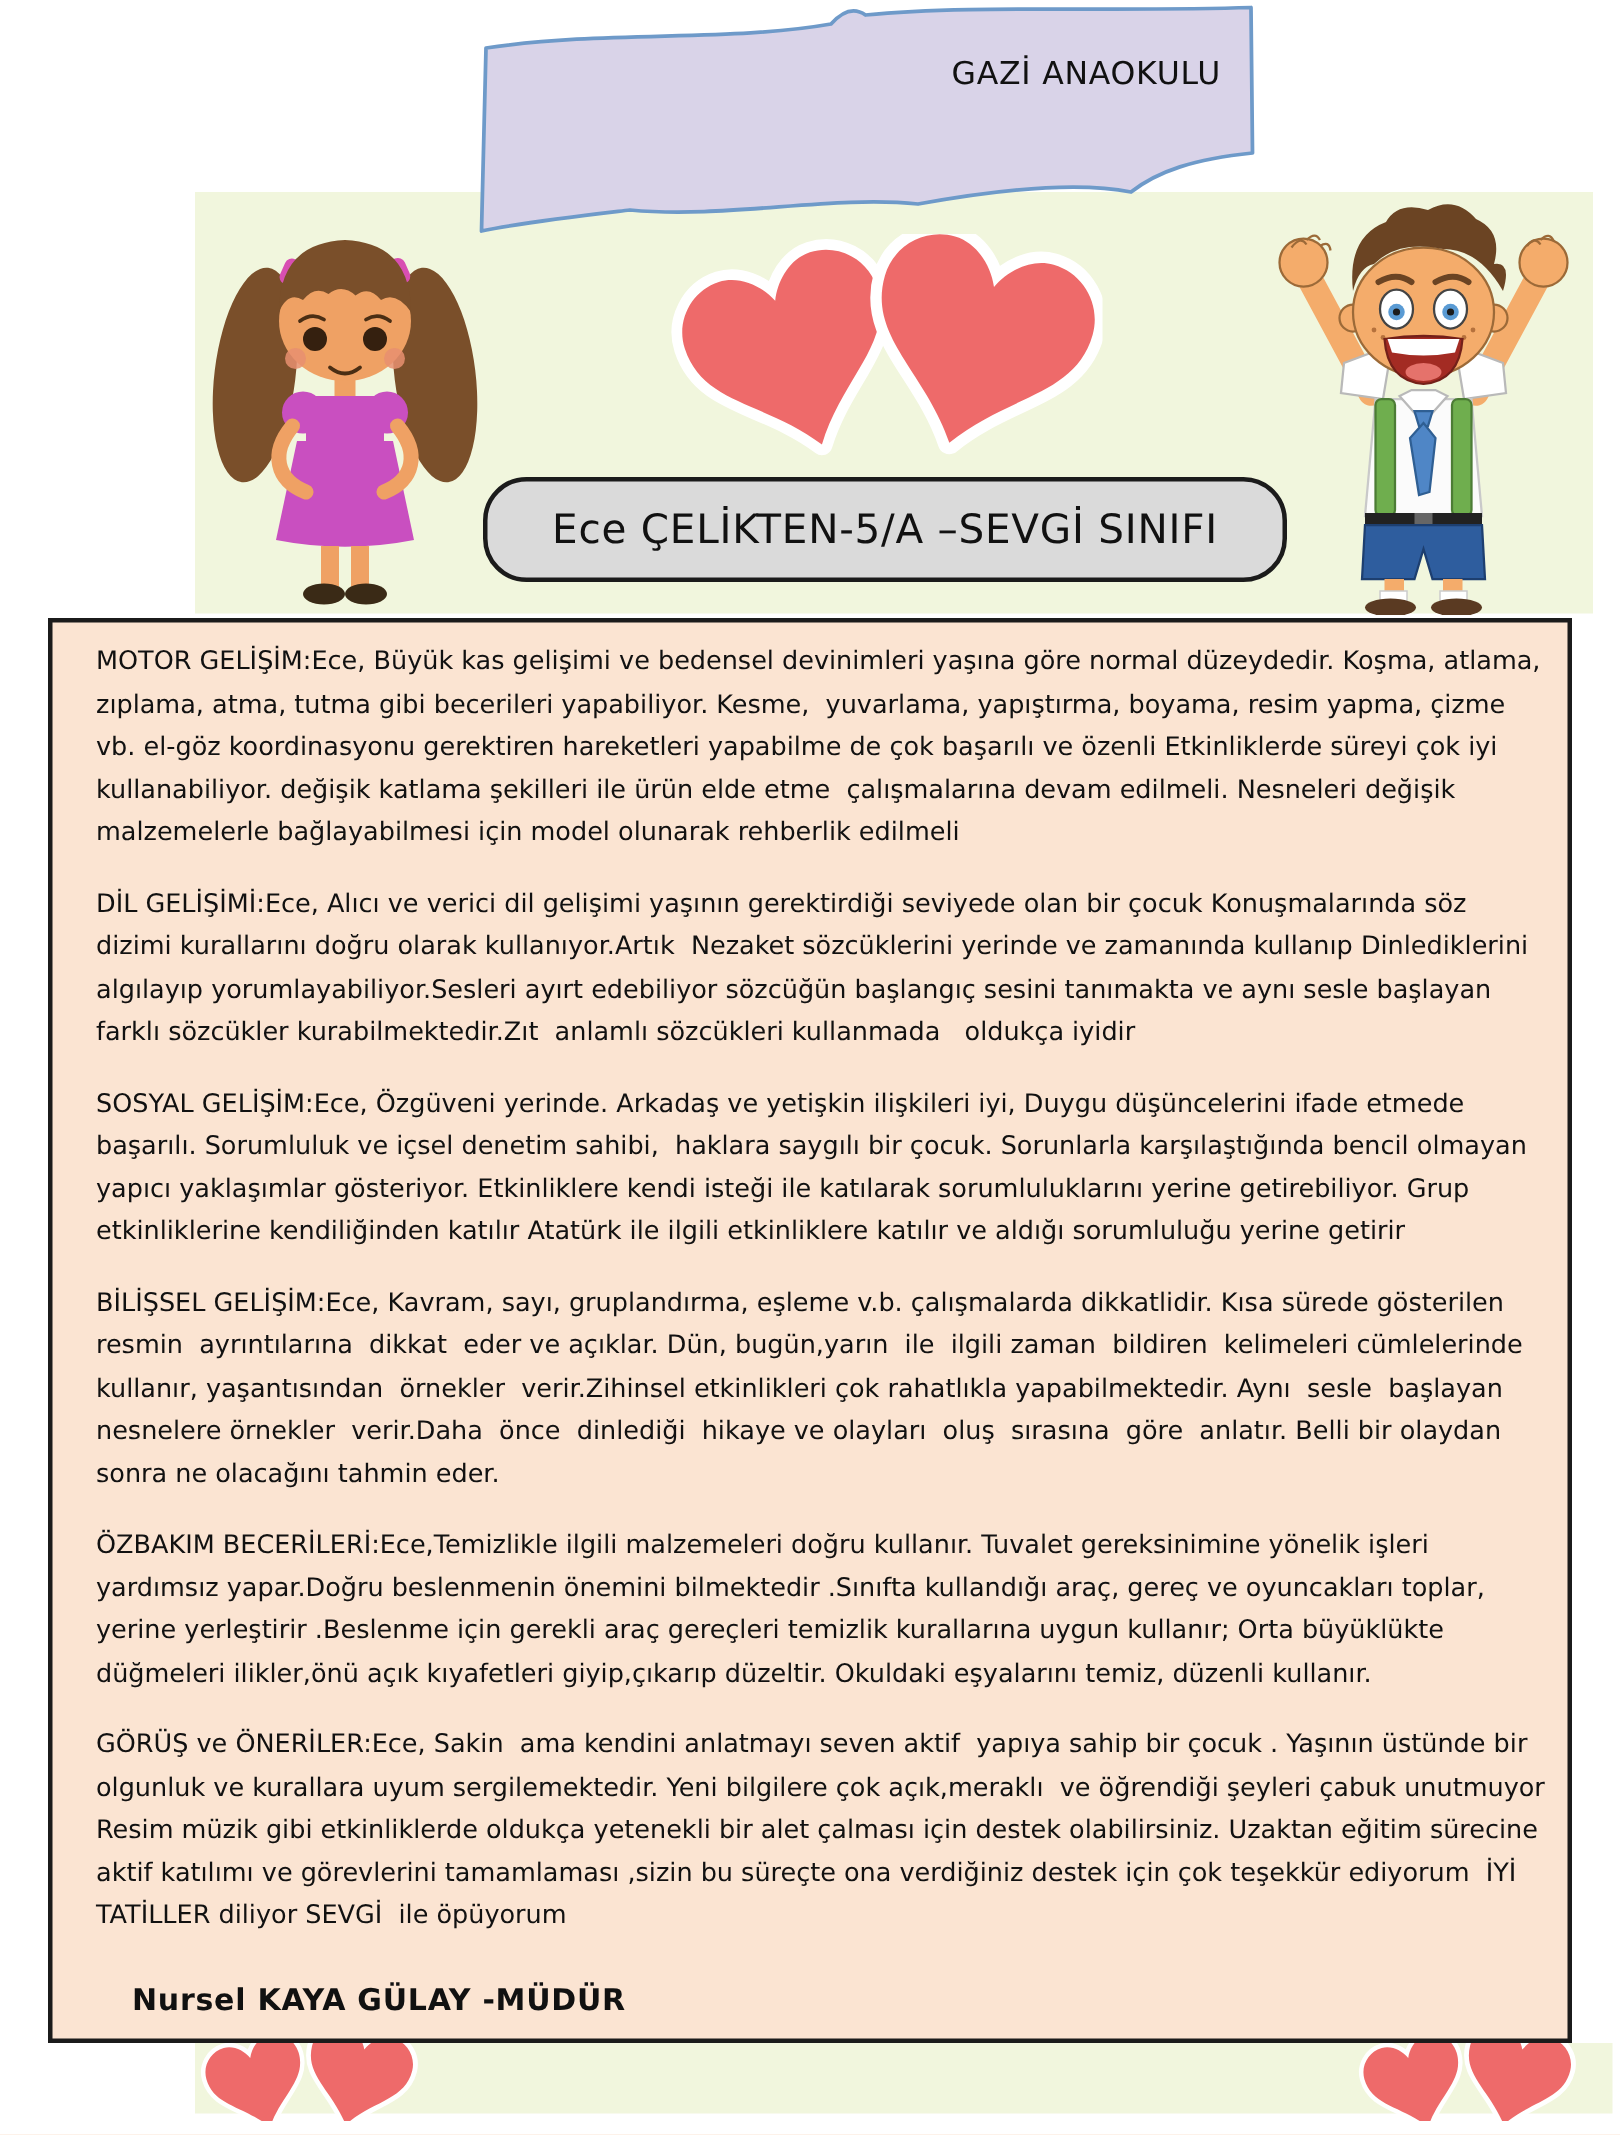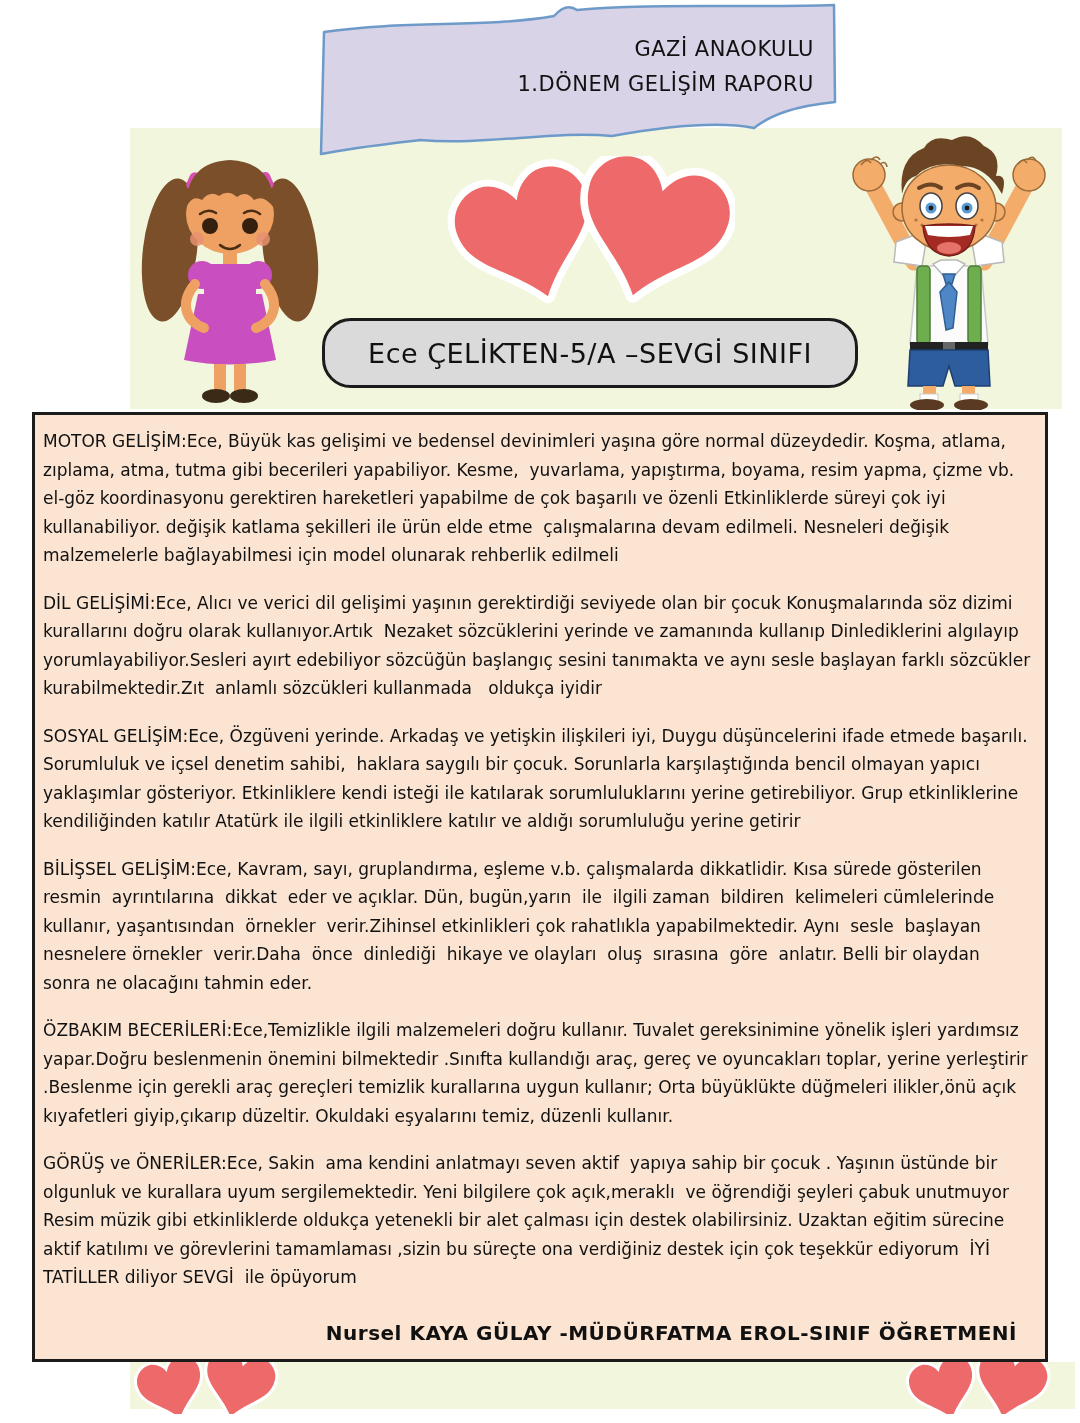--- a/index.html
+++ b/index.html
@@ -32,50 +32,49 @@
     box-sizing:border-box;background:var(--name-box-bg,#dadada);
     border:3px solid var(--border-dark,#1b1b1b);border-radius:29px;
     display:flex;align-items:center;justify-content:center;
     font-size:27px;white-space:nowrap;letter-spacing:.5px;
   }
 
   .report-box{
     position:absolute;left:32px;top:412px;width:1016px;height:950px;
     box-sizing:border-box;background:var(--report-box-bg,#fbe4d2);
     border:3px solid var(--border-dark,#1b1b1b);
-    padding:12px 14px 0 8px;font-size:17px;line-height:28.5px;
+    padding:12px 14px 0 29px;font-size:17px;line-height:28.5px;
     overflow:hidden;
   }
   .section{margin:0 0 19px 0;text-align:left}
   .section .lbl{white-space:pre-wrap}
   .section .body{white-space:pre-wrap}
 
   .signatures{
-    display:flex;justify-content:flex-end;align-items:baseline;
+    display:flex;justify-content:flex-start;align-items:baseline;
     font-weight:bold;font-size:20px;padding:8px 14px 0 24px;letter-spacing:.5px;
   }
 </style>
 </head>
 <body>
 
 <div id="panel-top" class="green-panel"></div>
 <div id="panel-bottom" class="green-panel"></div>
 
 <div class="banner">
   <svg width="526" height="168" viewBox="0 0 526 168">
     <path d="M8,30 C90,18 170,26 238,14 C246,5 254,3 261,8 C330,1 430,6 518,3
              L519,100
              C480,104 456,112 438,126
              C398,118 340,126 296,134
              C238,128 168,144 104,138
              C70,142 34,146 5,152 Z" fill="#d9d3e8" stroke="#6e9ac9" stroke-width="2.5" stroke-linejoin="round"></path>
   </svg>
   <div class="banner-text">
     <div>GAZİ ANAOKULU</div>
-    <div>1.DÖNEM GELİŞİM RAPORU</div>
   </div>
 </div>
 
 <svg id="girl" class="illus" width="180" height="276" viewBox="0 0 180 276">
   <ellipse cx="30" cy="118" rx="27" ry="72" fill="#7a4f2a" transform="rotate(7 30 118)"></ellipse>
   <ellipse cx="150" cy="118" rx="27" ry="72" fill="#7a4f2a" transform="rotate(-7 150 118)"></ellipse>
   <rect x="48" y="40" width="11" height="18" rx="5" fill="#d84fb2" transform="rotate(24 53 49)"></rect>
   <rect x="121" y="40" width="11" height="18" rx="5" fill="#d84fb2" transform="rotate(-24 126 49)"></rect>
   <rect x="83" y="112" width="14" height="22" fill="#efa164"></rect>
   <ellipse cx="90" cy="82" rx="44" ry="40" fill="#efa164"></ellipse>
@@ -168,15 +167,14 @@
 <div class="report-box">
   <p class="section"><span class="lbl">MOTOR GELİŞİM:</span><span class="body">Ece, Büyük kas gelişimi ve bedensel devinimleri yaşına göre normal düzeydedir. Koşma, atlama, zıplama, atma, tutma gibi becerileri yapabiliyor. Kesme,  yuvarlama, yapıştırma, boyama, resim yapma, çizme vb. el-göz koordinasyonu gerektiren hareketleri yapabilme de çok başarılı ve özenli Etkinliklerde süreyi çok iyi kullanabiliyor. değişik katlama şekilleri ile ürün elde etme  çalışmalarına devam edilmeli. Nesneleri değişik malzemelerle bağlayabilmesi için model olunarak rehberlik edilmeli</span></p>
   <p class="section"><span class="lbl">DİL GELİŞİMİ:</span><span class="body">Ece, Alıcı ve verici dil gelişimi yaşının gerektirdiği seviyede olan bir çocuk Konuşmalarında söz dizimi kurallarını doğru olarak kullanıyor.Artık  Nezaket sözcüklerini yerinde ve zamanında kullanıp Dinlediklerini algılayıp yorumlayabiliyor.Sesleri ayırt edebiliyor sözcüğün başlangıç sesini tanımakta ve aynı sesle başlayan farklı sözcükler kurabilmektedir.Zıt  anlamlı sözcükleri kullanmada   oldukça iyidir</span></p>
   <p class="section"><span class="lbl">SOSYAL GELİŞİM:</span><span class="body">Ece, Özgüveni yerinde. Arkadaş ve yetişkin ilişkileri iyi, Duygu düşüncelerini ifade etmede başarılı. Sorumluluk ve içsel denetim sahibi,  haklara saygılı bir çocuk. Sorunlarla karşılaştığında bencil olmayan yapıcı yaklaşımlar gösteriyor. Etkinliklere kendi isteği ile katılarak sorumluluklarını yerine getirebiliyor. Grup etkinliklerine kendiliğinden katılır Atatürk ile ilgili etkinliklere katılır ve aldığı sorumluluğu yerine getirir</span></p>
   <p class="section"><span class="lbl">BİLİŞSEL GELİŞİM:</span><span class="body">Ece, Kavram, sayı, gruplandırma, eşleme v.b. çalışmalarda dikkatlidir. Kısa sürede gösterilen resmin  ayrıntılarına  dikkat  eder ve açıklar. Dün, bugün,yarın  ile  ilgili zaman  bildiren  kelimeleri cümlelerinde kullanır, yaşantısından  örnekler  verir.Zihinsel etkinlikleri çok rahatlıkla yapabilmektedir. Aynı  sesle  başlayan nesnelere örnekler  verir.Daha  önce  dinlediği  hikaye ve olayları  oluş  sırasına  göre  anlatır. Belli bir olaydan sonra ne olacağını tahmin eder.</span></p>
   <p class="section"><span class="lbl">ÖZBAKIM BECERİLERİ:</span><span class="body">Ece,Temizlikle ilgili malzemeleri doğru kullanır. Tuvalet gereksinimine yönelik işleri yardımsız yapar.Doğru beslenmenin önemini bilmektedir .Sınıfta kullandığı araç, gereç ve oyuncakları toplar, yerine yerleştirir .Beslenme için gerekli araç gereçleri temizlik kurallarına uygun kullanır; Orta büyüklükte düğmeleri ilikler,önü açık kıyafetleri giyip,çıkarıp düzeltir. Okuldaki eşyalarını temiz, düzenli kullanır.</span></p>
   <p class="section"><span class="lbl">GÖRÜŞ ve ÖNERİLER:</span><span class="body">Ece, Sakin  ama kendini anlatmayı seven aktif  yapıya sahip bir çocuk . Yaşının üstünde bir olgunluk ve kurallara uyum sergilemektedir. Yeni bilgilere çok açık,meraklı  ve öğrendiği şeyleri çabuk unutmuyor Resim müzik gibi etkinliklerde oldukça yetenekli bir alet çalması için destek olabilirsiniz. Uzaktan eğitim sürecine aktif katılımı ve görevlerini tamamlaması ,sizin bu süreçte ona verdiğiniz destek için çok teşekkür ediyorum  İYİ TATİLLER diliyor SEVGİ  ile öpüyorum</span></p>
 
   <div class="signatures">
     <span>Nursel KAYA GÜLAY  -MÜDÜR</span>
-    <span>FATMA EROL-SINIF ÖĞRETMENİ</span>
   </div>
 </div>
 
 </body></html>

